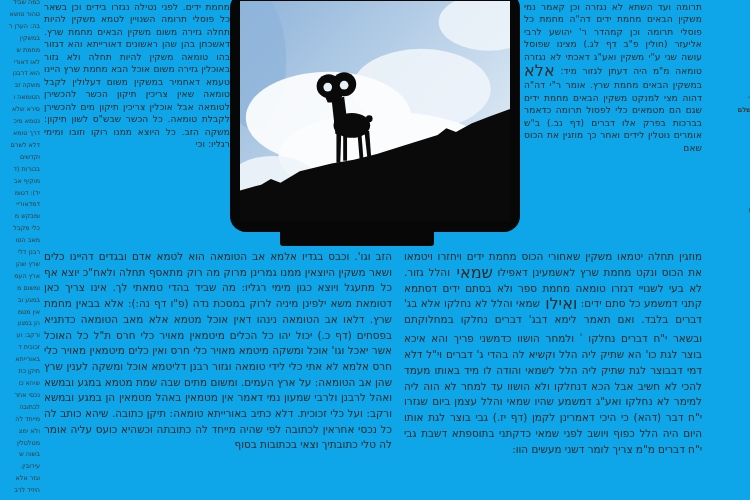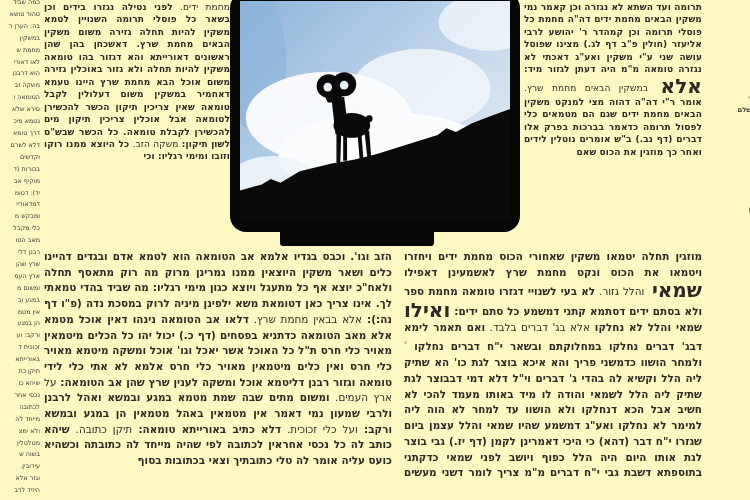--- a/index.html
+++ b/index.html
@@ -1,40 +1,40 @@
 <!DOCTYPE html>
 <html lang="he"><head>
 <meta charset="utf-8">
 <style>
   html,body{margin:0;padding:0;}
   .page{
     position:relative; width:750px; height:500px; overflow:hidden;
-    background:#fef9c3;
+    background:#0ea5e9;
     font-family:"DejaVu Sans", sans-serif;
     color:#2b2a26;
   }
   
   .margin-strip{position:absolute; top:-3px; font-size:6.4px; color:#3c3a35;}
   .margin-strip .mline{white-space:nowrap; direction:rtl; line-height:11.9px; overflow:visible;}
   .margin-left{left:-16px; width:56px; text-align:right;}
   .margin-right{left:704px; width:84px; text-align:right;}
   .margin-right .mline{line-height:11.2px;}
   .mr-divider{margin:6px 18px 5px 0; color:#2b2a26; font-size:7px; letter-spacing:1px; text-align:right;}
   .mr-header{font-weight:bold; font-size:6.8px; direction:rtl; text-align:right; margin:2px 0 2px; white-space:nowrap;}
   
   .col{position:absolute; direction:rtl; text-align:justify; overflow:hidden;}
   .col-top{font-size:9px; line-height:12.45px; letter-spacing:.1px;}
   .col-bottom{font-size:10.4px; line-height:15.7px;}
   .col-left-top{left:44px; top:1px; width:186px; height:245px;}
   .col-left-bottom{left:44px; top:249px; width:348px; height:249px;}
   .col-right-top{left:524px; top:1px; width:178px; height:245px;}
   .col-right-bottom{left:404px; top:249px; width:298px; height:229px;}
-  .seg-n{font-weight:bold;}
+  .seg-n{font-weight:normal;}
   .seg-b{font-weight:normal;}
-  .seg-big{font-weight:bold; font-size:20px; line-height:1; vertical-align:-2px;}
+  .seg-big{font-weight:normal; font-size:16px; line-height:1; vertical-align:-2px;}
   .seg-sup{font-size:6px; vertical-align:super;}
   
   .photo-frame{
     position:absolute; left:230px; top:-8px; width:290px; height:240px;
     background:#070707; border-radius:16px; padding:9px 10px 11px; box-sizing:border-box;
   }
   .photo-frame svg{display:block; width:100%; height:100%;}
   .photo-foot{position:absolute; left:280px; top:226px; width:154px; height:20px; background:#070707; border-radius:0 0 3px 3px;}
 </style>
 </head>

